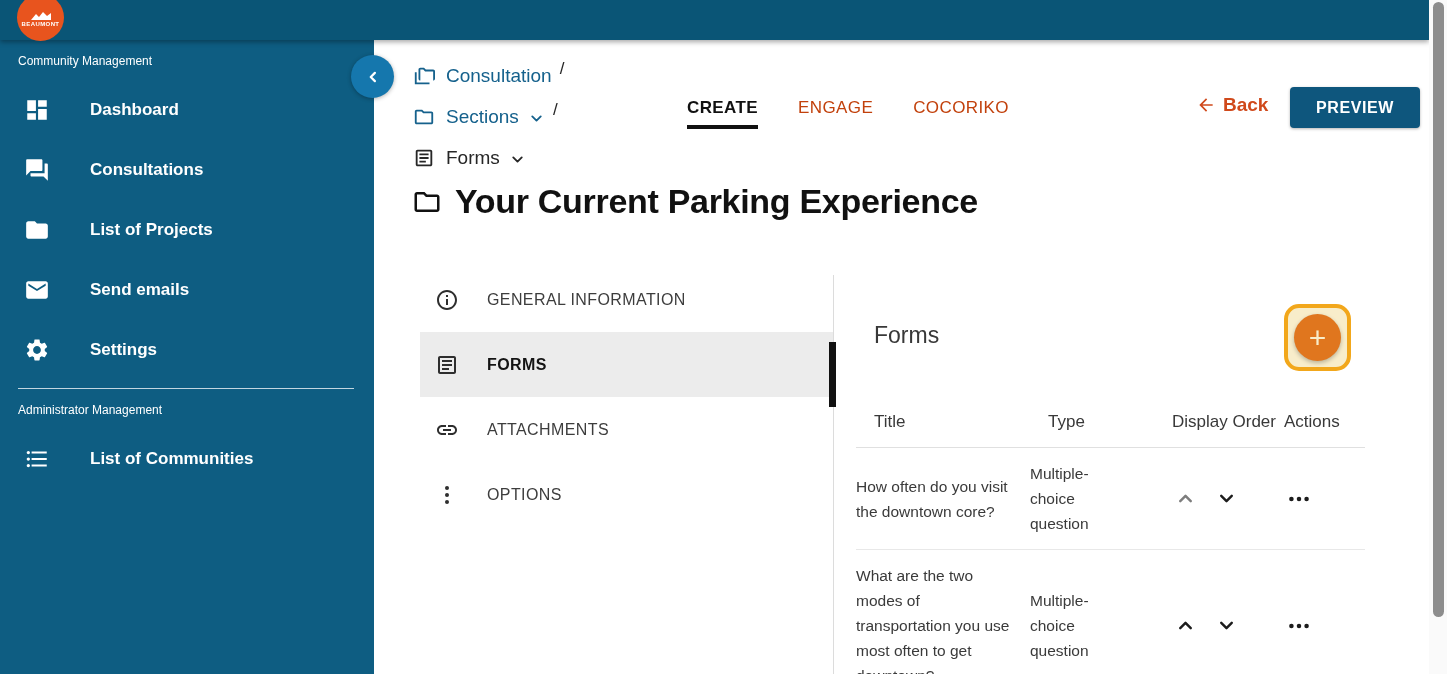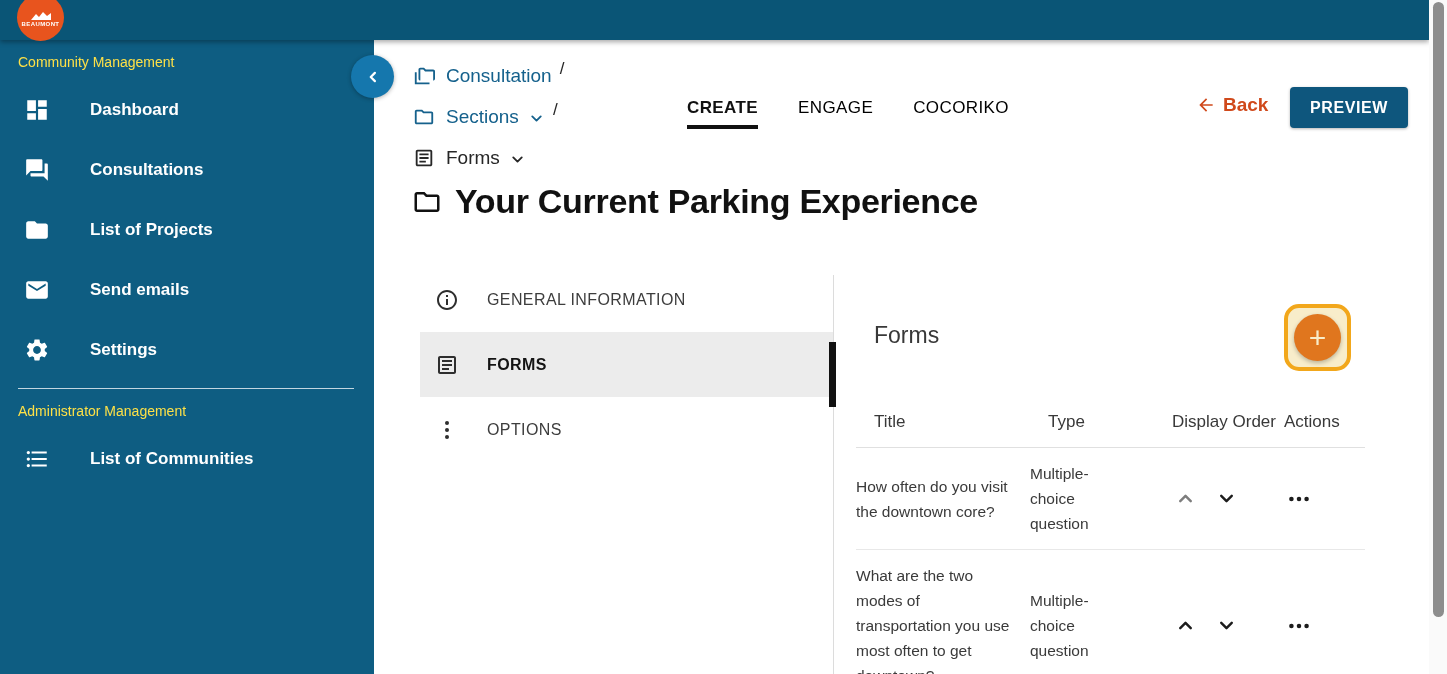--- a/index.html
+++ b/index.html
@@ -32,21 +32,21 @@
     position:absolute; right:35px; top:-4px; color:#ffffff;
     font-size:15px; letter-spacing:.6px; font-weight:400;
   }
 
   
   .sidebar {
     position:absolute; left:0; top:40px; width:374px; bottom:0;
     background:#0e5d82; z-index:4;
   }
   .side-section-label {
-    color:#fde047; font-size:14px; padding:14px 0 0 18px; height:40px;
+    color:#ffffff; font-size:12px; padding:14px 0 0 18px; height:40px;
   }
   .side-item {
     height:60px; display:flex; align-items:center; cursor:pointer;
   }
   .side-item .s-icon { width:26px; margin-left:24px; color:#ffffff; flex:0 0 auto; }
   .side-item .s-label { margin-left:40px; color:#ffffff; font-size:17px; font-weight:700; }
   .side-divider { border:none; border-top:1px solid rgba(255,255,255,.75); margin:8px 20px 0 18px; }
   .collapse-btn {
     position:absolute; left:351px; top:55px; width:43px; height:43px; border-radius:50%;
     background:#1577ad; z-index:8; border:none; cursor:pointer;
@@ -64,30 +64,30 @@
   .crumb-row .c-icon { width:22px; margin-right:11px; }
   .crumb-link { font-size:19px; color:#15618c; cursor:pointer; }
   .crumb-current { font-size:19px; color:#262626; cursor:pointer; }
   .crumb-sep { font-size:17px; color:#262626; margin-left:8px; position:relative; top:-7px; }
   .crumb-chev { margin-left:9px; position:relative; top:2px; }
   .teal { color:#15618c; }
   .dark { color:#262626; }
 
   
   .tabs { position:absolute; left:687px; top:98px; display:flex; gap:40px; z-index:3; }
-  .tab { font-size:17px; letter-spacing:.4px; color:#000000; cursor:pointer; padding-bottom:7px; }
+  .tab { font-size:17px; letter-spacing:.4px; color:#c2410c; cursor:pointer; padding-bottom:7px; }
   .tab.active { color:#111111; font-weight:700; border-bottom:4px solid #111111; }
 
   
   .back-link {
     position:absolute; left:1196px; top:94px; display:flex; align-items:center; gap:7px;
     color:#d0491b; font-size:19px; font-weight:700; cursor:pointer; z-index:3;text-align:center;
   }
   .preview-btn {
-    position:absolute; left:1290px; top:87px; width:118px; height:41px;
+    position:absolute; left:1290px; top:87px; width:130px; height:41px;
     background:#0e567d; color:#ffffff; border:none; border-radius:4px;
     font-family:"Liberation Sans", sans-serif; font-size:16px; font-weight:600; letter-spacing:.6px;
     cursor:pointer; box-shadow:0 1px 3px rgba(0,0,0,.3); z-index:3;
   }
 
   
   .page-title-row { position:absolute; left:412px; top:182px; display:flex; align-items:center; gap:13px; z-index:3; }
   .page-title-row .t-icon { width:30px; color:#111111; }
   .page-title { font-size:34px; font-weight:700; color:#111111; letter-spacing:-.3px; white-space:nowrap; }
 
@@ -299,20 +299,28 @@
     <span class="n-icon">
       <svg viewBox="0 0 24 24" width="24" height="24">
           <path d="M19 3H5c-1.1 0-2 .9-2 2v14c0 1.1.9 2 2 2h14c1.1 0 2-.9 2-2V5c0-1.1-.9-2-2-2zm0 16H5V5h14v14zM7 7h10v2H7V7zm0 4h10v2H7v-2zm0 4h7v2H7v-2z" fill="currentColor"></path>
         </svg>
     </span>
     <span class="n-label">FORMS</span>
   </div>
   <div class="subnav-item">
     <span class="n-icon">
       <svg viewBox="0 0 24 24" width="24" height="24">
+          <path d="M3.9 12c0-1.71 1.39-3.1 3.1-3.1h4V7H7c-2.76 0-5 2.24-5 5s2.24 5 5 5h4v-1.9H7c-1.71 0-3.1-1.39-3.1-3.1zM8 13h8v-2H8v2zm9-6h-4v1.9h4c1.71 0 3.1 1.39 3.1 3.1s-1.39 3.1-3.1 3.1h-4V17h4c2.76 0 5-2.24 5-5s-2.24-5-5-5z" fill="currentColor"></path>
+        </svg>
+    </span>
+    <span class="n-label">ATTACHMENTS</span>
+  </div>
+  <div class="subnav-item">
+    <span class="n-icon">
+      <svg viewBox="0 0 24 24" width="24" height="24">
           <circle cx="12" cy="5" r="2" fill="currentColor"></circle>
           <circle cx="12" cy="12" r="2" fill="currentColor"></circle>
           <circle cx="12" cy="19" r="2" fill="currentColor"></circle>
         </svg>
     </span>
     <span class="n-label">OPTIONS</span>
   </div>
 </div>
 <div class="v-divider"></div>
 <div class="active-bar"></div>

